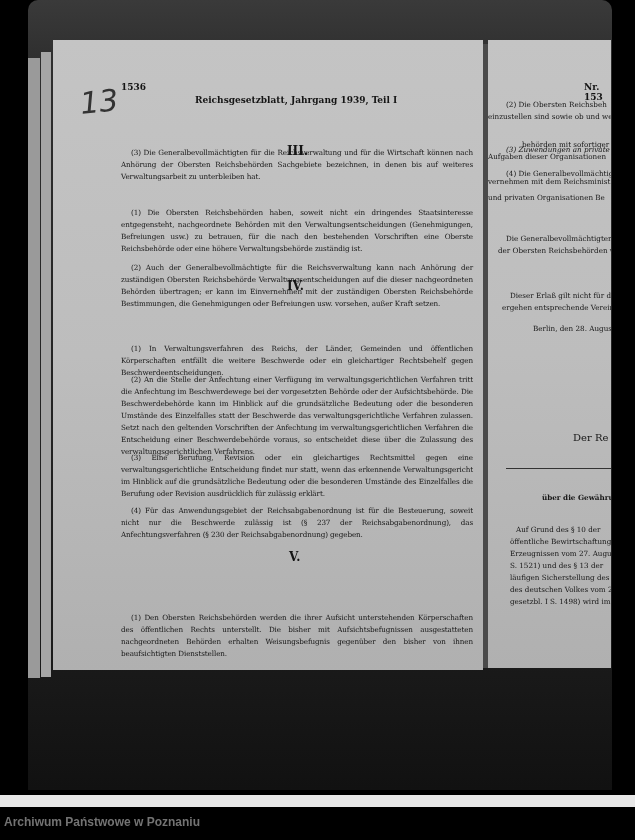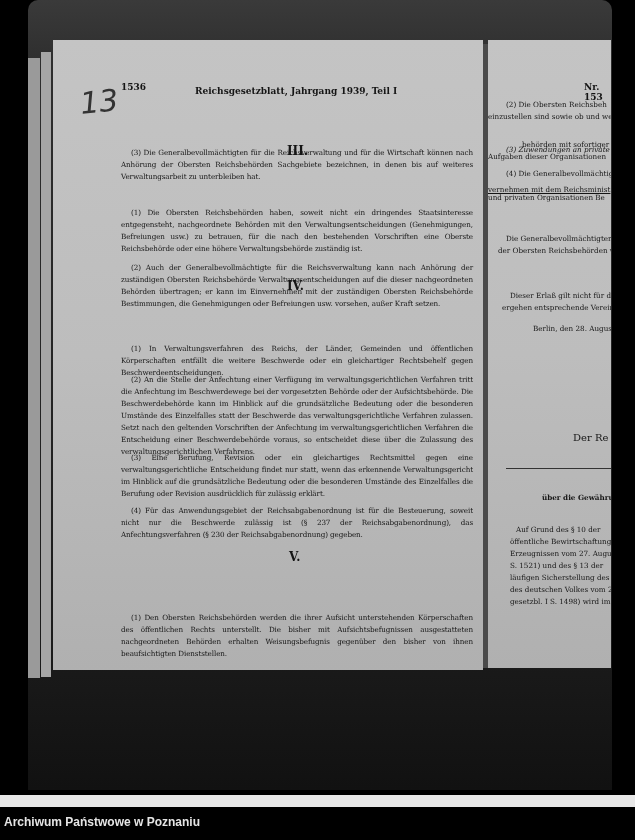--- a/index.html
+++ b/index.html
@@ -15,36 +15,36 @@
     .right-page { left:488px; top:40px; width:123px; height:628px; overflow:hidden; }
     .gutter { position:absolute; left:474px; top:44px; width:14px; height:624px; background:#4a4a4a; }
     .hdr { position:absolute; font-weight:bold; font-size:9px; }
     .p { position:absolute; font-size:7.2px; line-height:12px; text-align:justify; letter-spacing:-0.1px;margin-top:48px; }
     .sec { position:absolute; font-size:12px; font-weight:bold; }
     .handnum { position:absolute; left:80px; top:84px; font-size:30px; color:#333;
                font-family:"DejaVu Sans", sans-serif; font-style:italic; font-weight:200; transform:rotate(-6deg); }
     .rp { position:absolute; font-size:7.2px; line-height:12px; white-space:nowrap;text-align:center; }
     .rule { position:absolute; height:1px; background:#333; }
     .band { position:absolute; left:0; top:795px; width:635px; height:12px; background:#e8e8e8; }
-    .footer { position:absolute; left:4px; top:815px; color:#e5e5e5; font-size:12px;
+    .footer { position:absolute; left:4px; top:815px; color:#737373; font-size:12px;
               font-family:"Liberation Sans", sans-serif; font-weight:bold; }
   </style>
 </head>
 <body>
 
 <div class="film"></div>
 <div class="stack-edge" style="left:28px;top:58px;width:12px;height:620px;"></div>
 <div class="stack-edge" style="left:41px;top:52px;width:10px;height:625px;background:#a6a6a6;"></div>
 
 <div class="gutter"></div>
 
 <div class="page left-page">
   <div class="handnum" style="left:27px;top:44px;">13</div>
   <div class="hdr" style="left:68px;top:42px;">1536</div>
-  <div class="hdr" style="left:142px;top:46px;">Reichsgesetzblatt, Jahrgang 1939, Teil I</div>
+  <div class="hdr" style="left:142px;top:55px;">Reichsgesetzblatt, Jahrgang 1939, Teil I</div>
 
   <div class="p" style="left:68px;top:59px;width:352px;text-indent:10px;">(3) Die Generalbevollmächtigten für die Reichsverwaltung und für die Wirtschaft können nach Anhörung der Obersten Reichsbehörden Sachgebiete bezeichnen, in denen bis auf weiteres Verwaltungsarbeit zu unterbleiben hat.</div>
   <div class="sec" style="left:234px;top:104px;">III.</div>
   <div class="p" style="left:68px;top:119px;width:352px;text-indent:10px;">(1) Die Obersten Reichsbehörden haben, soweit nicht ein dringendes Staatsinteresse entgegensteht, nachgeordnete Behörden mit den Verwaltungsentscheidungen (Genehmigungen, Befreiungen usw.) zu betrauen, für die nach den bestehenden Vorschriften eine Oberste Reichsbehörde oder eine höhere Verwaltungsbehörde zuständig ist.</div>
   <div class="p" style="left:68px;top:174px;width:352px;text-indent:10px;">(2) Auch der Generalbevollmächtigte für die Reichsverwaltung kann nach Anhörung der zuständigen Obersten Reichsbehörde Verwaltungsentscheidungen auf die dieser nachgeordneten Behörden übertragen; er kann im Einvernehmen mit der zuständigen Obersten Reichsbehörde Bestimmungen, die Genehmigungen oder Befreiungen usw. vorsehen, außer Kraft setzen.</div>
   <div class="sec" style="left:234px;top:239px;">IV.</div>
   <div class="p" style="left:68px;top:255px;width:352px;text-indent:10px;">(1) In Verwaltungsverfahren des Reichs, der Länder, Gemeinden und öffentlichen Körperschaften entfällt die weitere Beschwerde oder ein gleichartiger Rechtsbehelf gegen Beschwerdeentscheidungen.</div>
   <div class="p" style="left:68px;top:286px;width:352px;text-indent:10px;">(2) An die Stelle der Anfechtung einer Verfügung im verwaltungsgerichtlichen Verfahren tritt die Anfechtung im Beschwerdewege bei der vorgesetzten Behörde oder der Aufsichtsbehörde. Die Beschwerdebehörde kann im Hinblick auf die grundsätzliche Bedeutung oder die besonderen Umstände des Einzelfalles statt der Beschwerde das verwaltungsgerichtliche Verfahren zulassen. Setzt nach den geltenden Vorschriften der Anfechtung im verwaltungsgerichtlichen Verfahren die Entscheidung einer Beschwerdebehörde voraus, so entscheidet diese über die Zulassung des verwaltungsgerichtlichen Verfahrens.</div>
   <div class="p" style="left:68px;top:364px;width:352px;text-indent:10px;">(3) Eine Berufung, Revision oder ein gleichartiges Rechtsmittel gegen eine verwaltungsgerichtliche Entscheidung findet nur statt, wenn das erkennende Verwaltungsgericht im Hinblick auf die grundsätzliche Bedeutung oder die besonderen Umstände des Einzelfalles die Berufung oder Revision ausdrücklich für zulässig erklärt.</div>
   <div class="p" style="left:68px;top:417px;width:352px;text-indent:10px;">(4) Für das Anwendungsgebiet der Reichsabgabenordnung ist für die Besteuerung, soweit nicht nur die Beschwerde zulässig ist (§ 237 der Reichsabgabenordnung), das Anfechtungsverfahren (§ 230 der Reichsabgabenordnung) gegeben.</div>
@@ -53,21 +53,21 @@
 </div>
 
 <div class="page right-page">
   <div class="hdr" style="left:96px;top:42px;">Nr. 153</div>
   <div class="rp" style="left:18px;top:59px;">(2) Die Obersten Reichsbeh</div>
   <div class="rp" style="left:0px;top:71px;">einzustellen sind sowie ob und we</div>
   <div class="rp" style="left:18px;top:104px;font-style:italic;">(3) Zuwendungen an private</div>
   <div class="rp" style="left:0px;top:99px;margin-left:34px;">behörden mit sofortiger Wirkung</div>
   <div class="rp" style="left:0px;top:111px;">Aufgaben dieser Organisationen</div>
   <div class="rp" style="left:18px;top:128px;">(4) Die Generalbevollmächtigt</div>
-  <div class="rp" style="left:0px;top:144px;text-decoration:underline;">vernehmen mit dem Reichsminist</div>
+  <div class="rp" style="left:0px;top:136px;">vernehmen mit dem Reichsminist</div>
   <div class="rp" style="left:0px;top:152px;">und privaten Organisationen Be</div>
   <div class="rp" style="left:18px;top:193px;">Die Generalbevollmächtigten fü</div>
   <div class="rp" style="left:10px;top:205px;">der Obersten Reichsbehörden weil</div>
   <div class="rp" style="left:22px;top:250px;">Dieser Erlaß gilt nicht für die</div>
   <div class="rp" style="left:14px;top:262px;">ergehen entsprechende Vereinfach</div>
   <div class="rp" style="left:45px;top:283px;">Berlin, den 28. August</div>
   <div class="rp" style="left:85px;top:392px;font-size:10px;">Der Re</div>
   <div class="rule" style="left:18px;top:428px;width:105px;"></div>
   <div class="rp" style="left:54px;top:452px;font-weight:bold;">über die Gewährung</div>
   <div class="rp" style="left:28px;top:484px;">Auf Grund des § 10 der</div>

